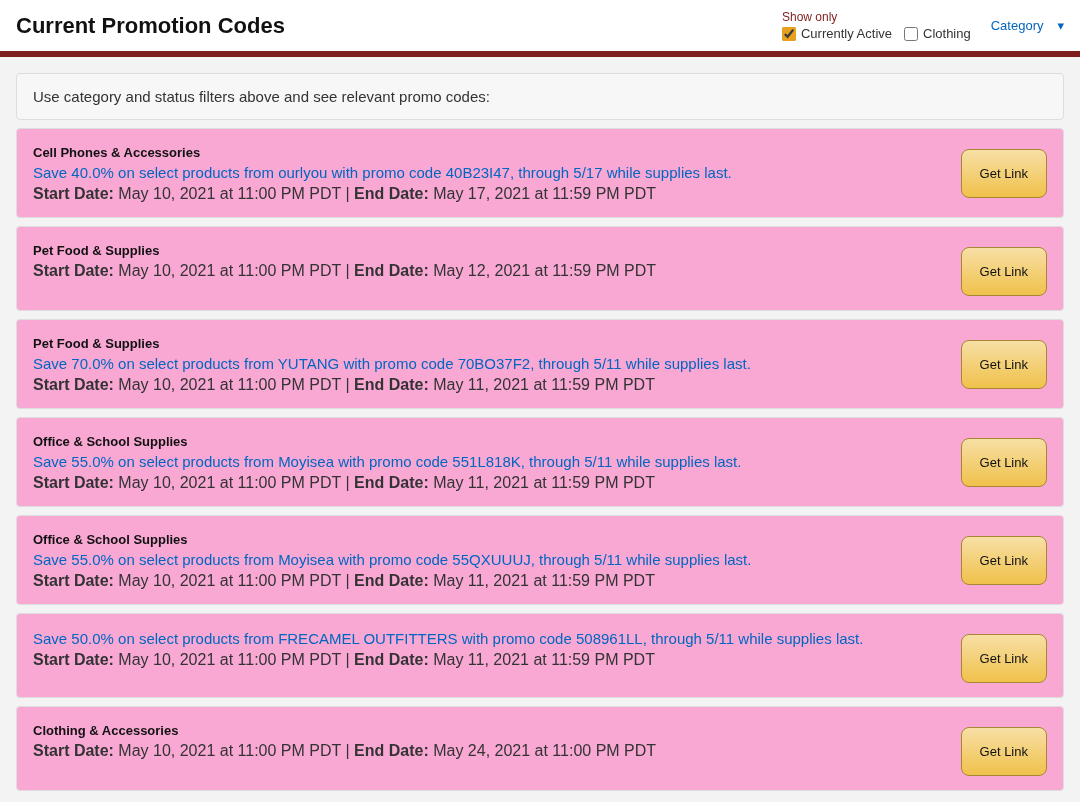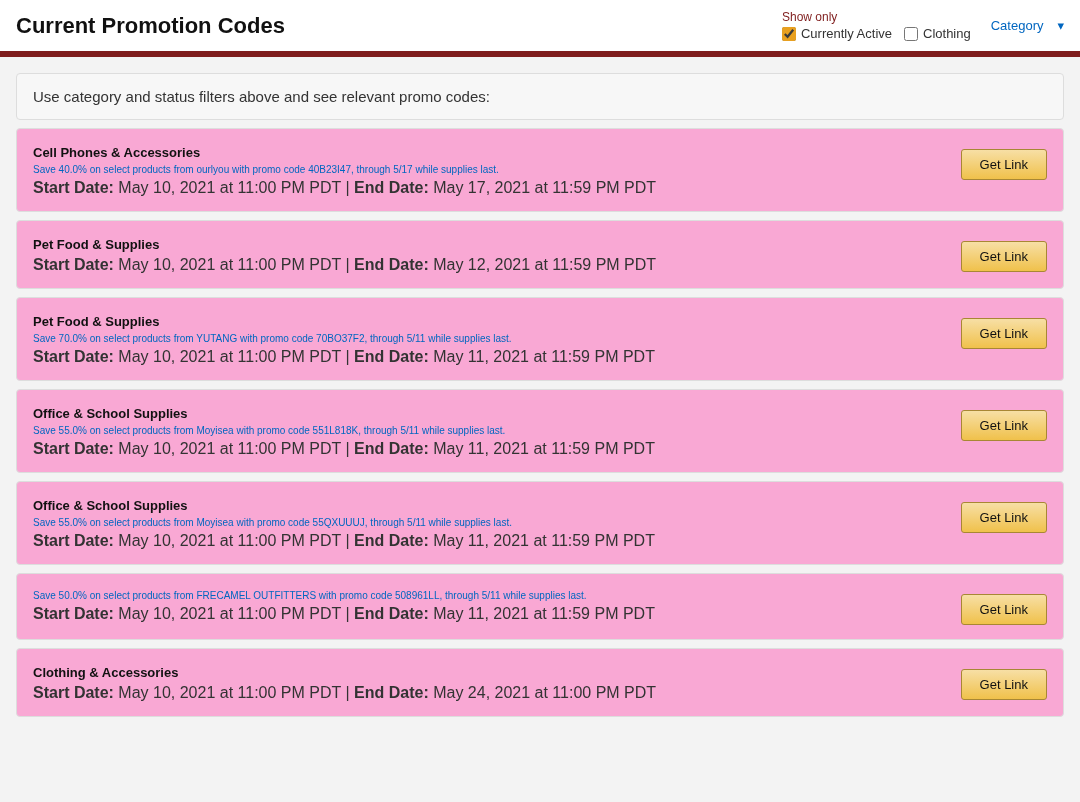--- a/index.html
+++ b/index.html
@@ -95,38 +95,38 @@
     .promo-content {
       flex: 1;
     }
     .promo-category {
       font-size: 13px;
       font-weight: bold;
       color: #111;
       margin-bottom: 4px;
     }
     .promo-link {
-      font-size: 10px;
+      font-size: 15px;
       color: #0066c0;
       text-decoration: none;
       margin-bottom: 4px;
       display: block;
     }
     .promo-dates {
       font-size: 16px;
       color: #333;
     }
     .promo-dates strong {
       font-weight: bold;
     }
     .get-link-btn {
       background: linear-gradient(to bottom, #f7dfa5, #f0c14b);
       border: 1px solid #a88734;
-      border-radius: 3px;
-      padding: 7px 18px;
+      border-radius: 8px;
+      padding: 16px 18px;
       font-size: 13px;
       color: #111;
       cursor: pointer;
       white-space: nowrap;
       margin-left: 20px;
       margin-top: 4px;
     }
   </style>
 </head>
 <body>

